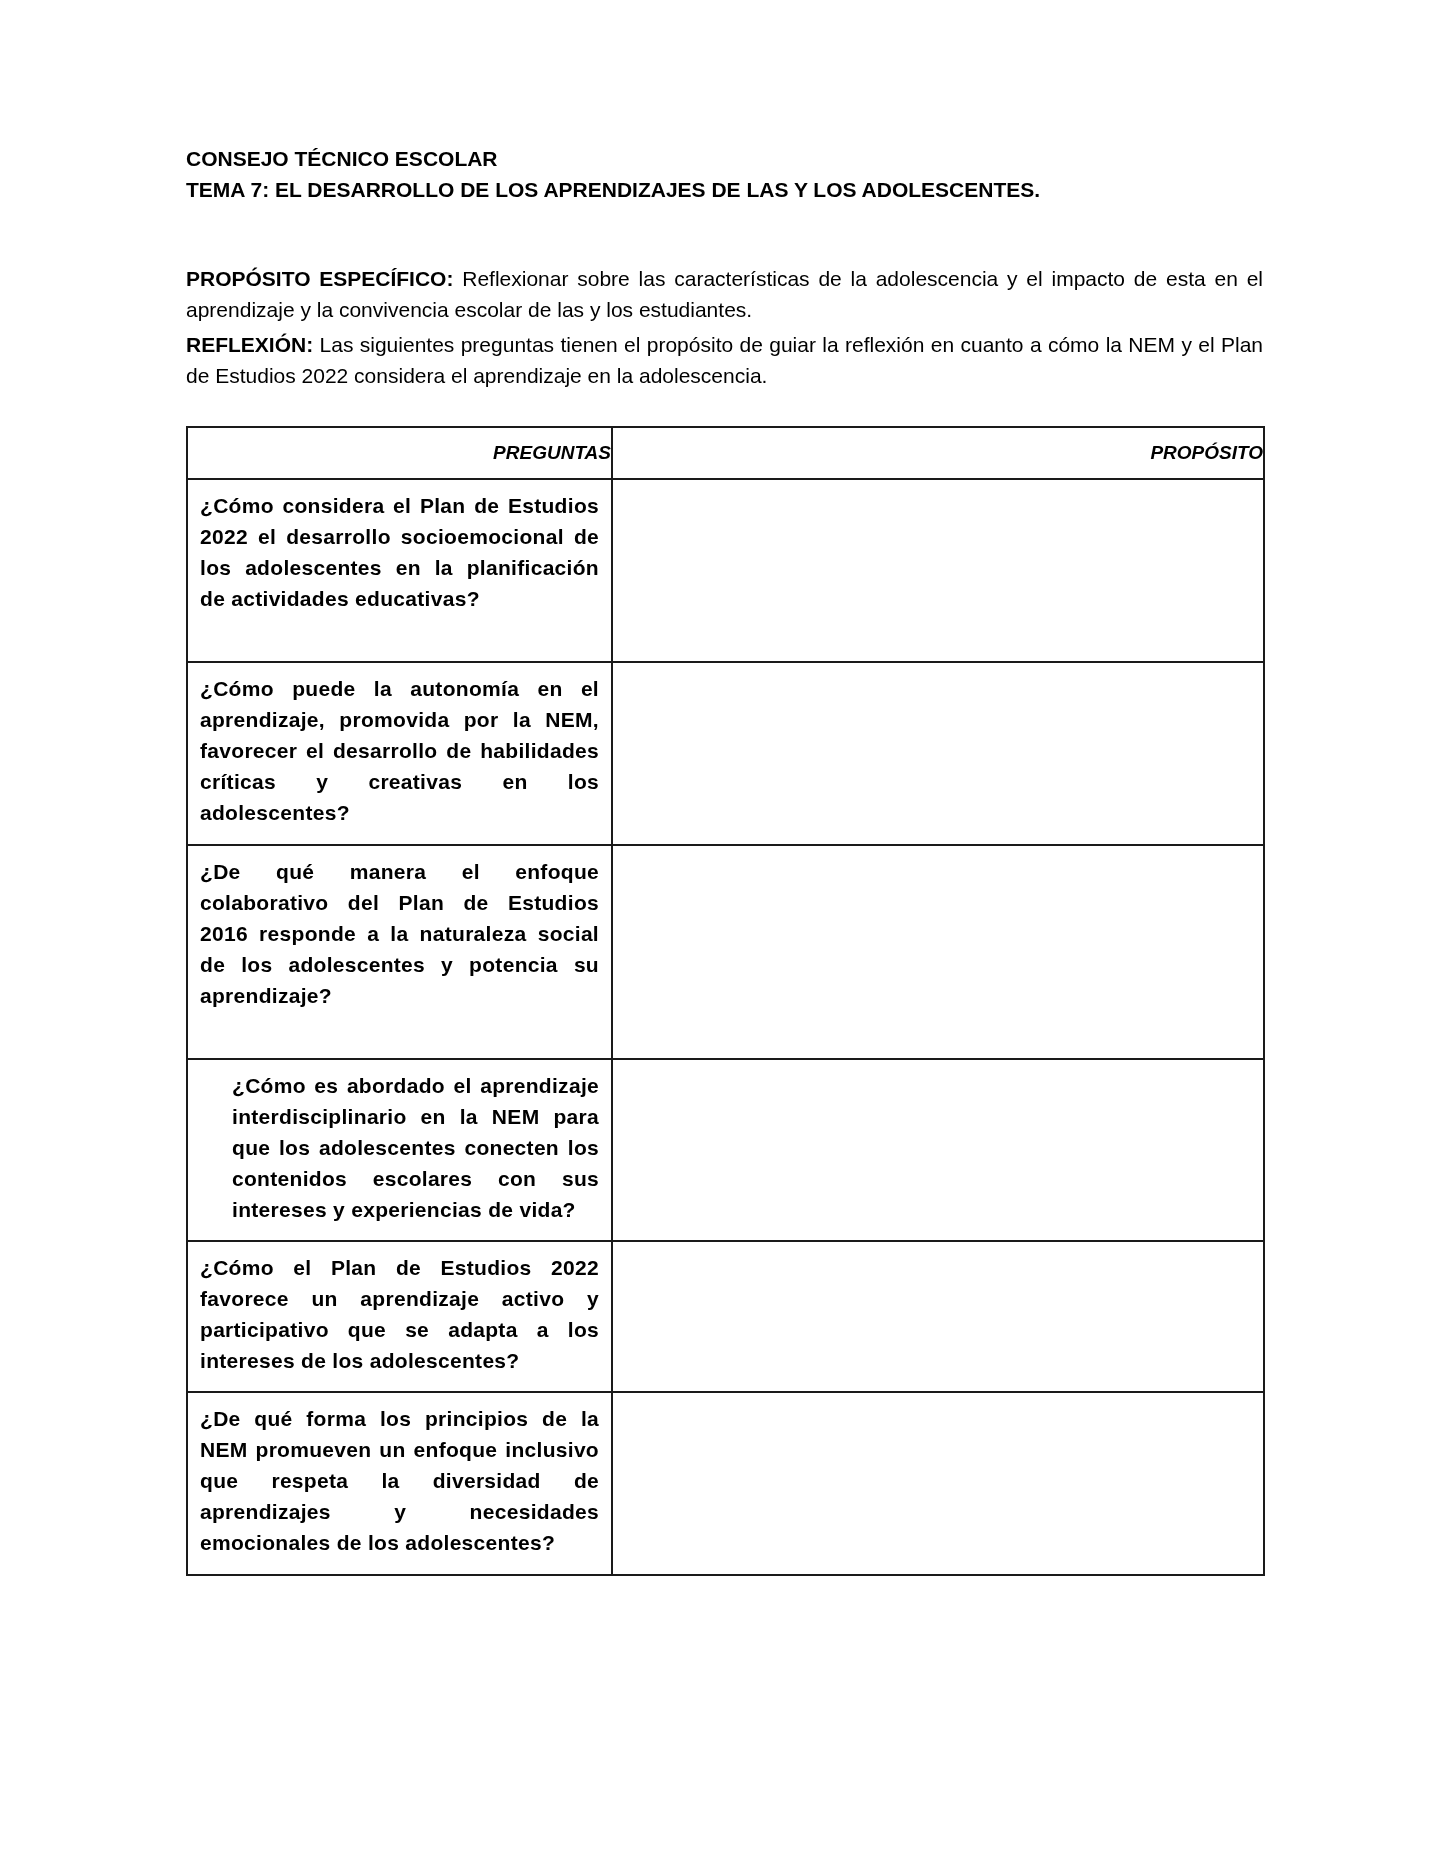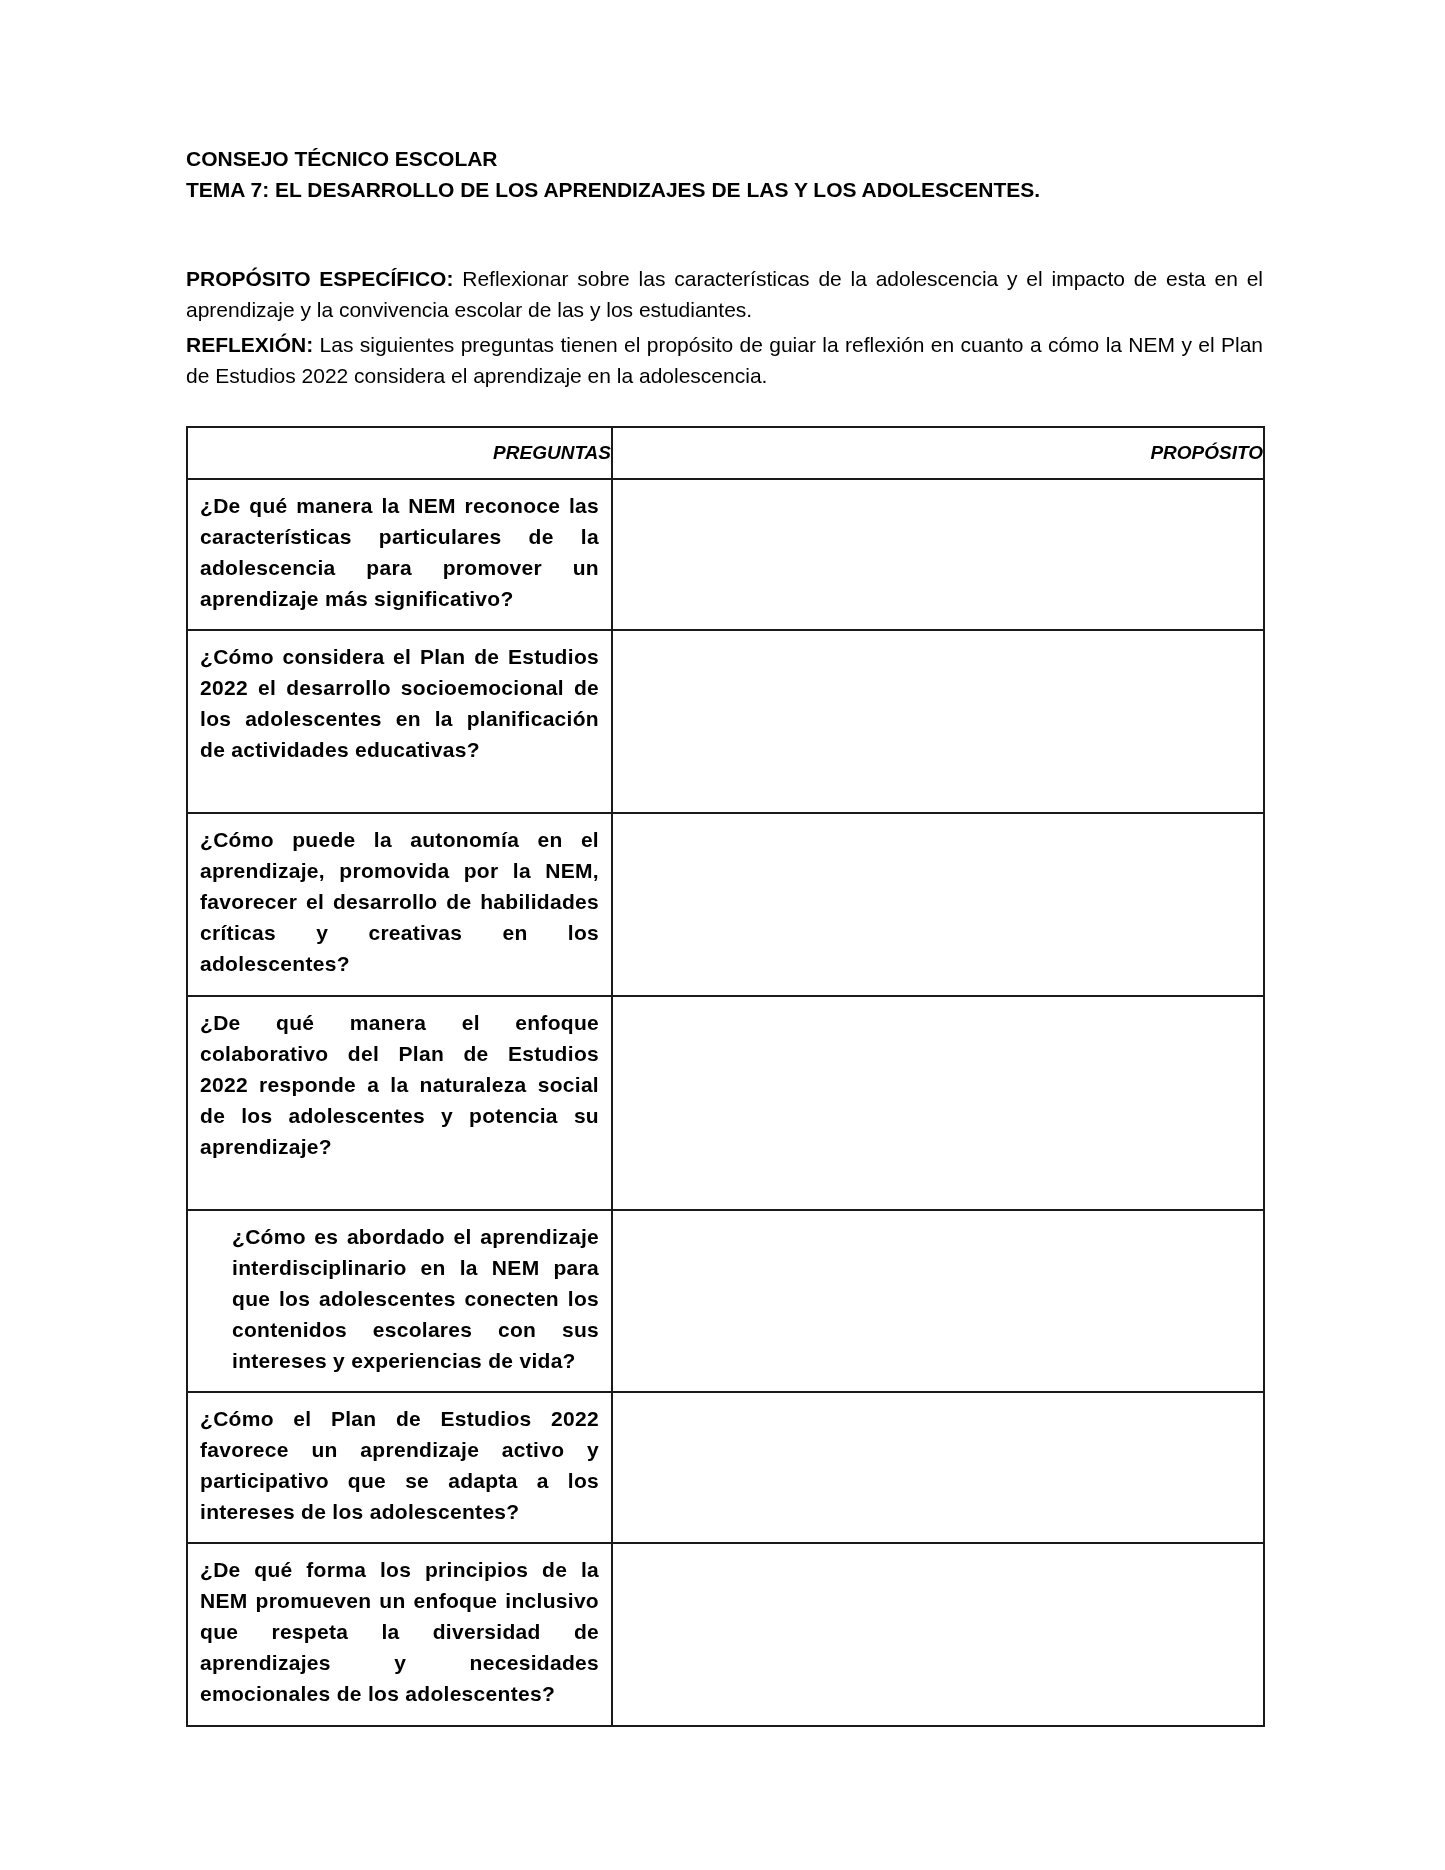--- a/index.html
+++ b/index.html
@@ -39,41 +39,35 @@
 <table>
   <colgroup>
       <col class="c1">
       <col class="c2">
     </colgroup>
   <tbody>
       <tr>
     <th>PREGUNTAS</th>
     <th>PROPÓSITO</th>
   </tr>
-  <tr class="r1">
-    <td>
-          <div class="q">¿De qué manera la NEM reconoce las características particulares de la adolescencia para promover un aprendizaje más significativo?</div>
-        </td>
-    <td class="ans"></td>
-  </tr>
   <tr class="r2">
     <td>
           <div class="q">¿Cómo considera el Plan de Estudios 2022 el desarrollo socioemocional de los adolescentes en la planificación de actividades educativas?</div>
         </td>
     <td class="ans"></td>
   </tr>
   <tr class="r3">
     <td>
           <div class="q">¿Cómo puede la autonomía en el aprendizaje, promovida por la NEM, favorecer el desarrollo de habilidades críticas y creativas en los adolescentes?</div>
         </td>
     <td class="ans"></td>
   </tr>
   <tr class="r4">
     <td>
-          <div class="q">¿De qué manera el enfoque colaborativo del Plan de Estudios 2022 responde a la naturaleza social de los adolescentes y potencia su aprendizaje?</div>
+          <div class="q">¿De qué manera el enfoque colaborativo del Plan de Estudios 2016 responde a la naturaleza social de los adolescentes y potencia su aprendizaje?</div>
         </td>
     <td class="ans"></td>
   </tr>
   <tr class="r5">
     <td>
           <div class="q">¿Cómo es abordado el aprendizaje interdisciplinario en la NEM para que los adolescentes conecten los contenidos escolares con sus intereses y experiencias de vida?</div>
         </td>
     <td class="ans"></td>
   </tr>
   <tr class="r6">

